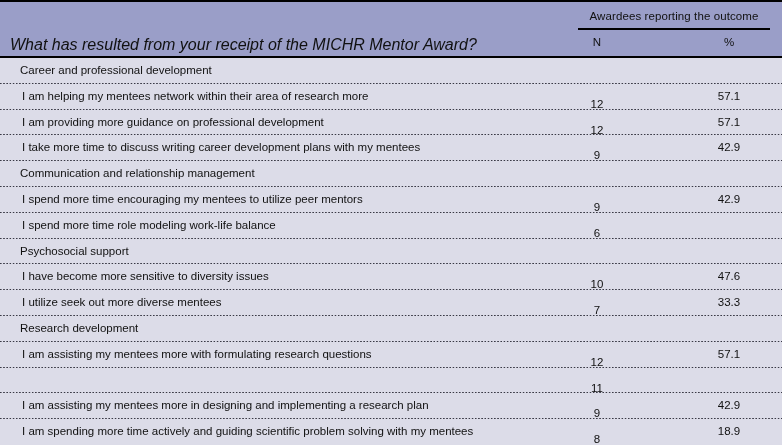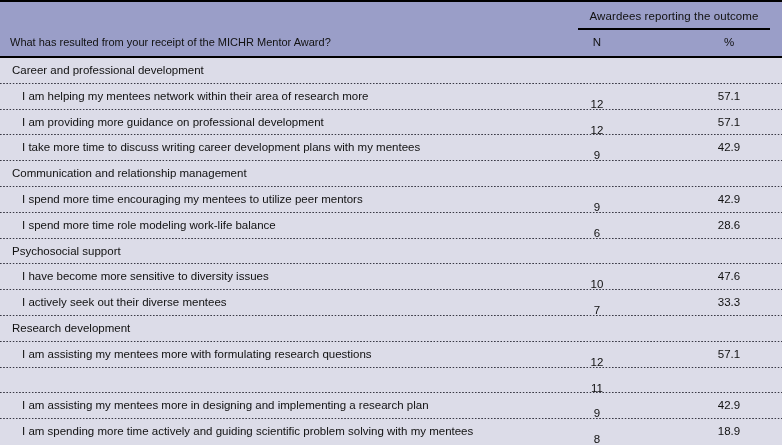--- a/index.html
+++ b/index.html
@@ -51,23 +51,24 @@
     top: 26px;
     width: 192px;
     height: 2px;
     background: #000;
   }
 
   .question-cell {
     position: absolute;
     left: 10px;
     top: 34px;
-    font-size: 11px;
+    font-size: 16px;
     color: #111;
     white-space: nowrap;
+    font-style: italic;
   }
 
   .col-n-head {
     position: absolute;
     left: 566px;
     top: 34px;
     width: 62px;
     text-align: center;
     font-size: 11.5px;
     color: #111;
@@ -110,21 +111,21 @@
     right: 0;
     bottom: 0;
     height: 1px;
     background-image: linear-gradient(to right, #3a3a46 0 1.6px, transparent 1.6px 3.2px);
     background-size: 3.2px 1px;
     background-repeat: repeat-x;
   }
 
   .cell-label {
     position: absolute;
-    left: 12px;
+    left: 20px;
     top: 0;
     height: 25.8px;
     line-height: 25.8px;
     font-size: 11.5px;
     color: #111;
     white-space: nowrap;
   }
 
   .row.item .cell-label {
     left: 22px;
@@ -206,37 +207,36 @@
       </div>
       <div class="row item">
         <div class="cell-label">I spend more time encouraging my mentees to utilize peer mentors</div>
         <div class="cell-n">9</div>
         <div class="cell-pct">42.9</div>
         <div class="rule"></div>
       </div>
       <div class="row item">
         <div class="cell-label">I spend more time role modeling work-life balance</div>
         <div class="cell-n">6</div>
-        <div class="cell-pct">28.6</div>
         <div class="rule"></div>
       </div>
       <div class="row section">
         <div class="cell-label">Psychosocial support</div>
         <div class="cell-n"></div>
         <div class="cell-pct"></div>
         <div class="rule"></div>
       </div>
       <div class="row item">
         <div class="cell-label">I have become more sensitive to diversity issues</div>
         <div class="cell-n">10</div>
         <div class="cell-pct">47.6</div>
         <div class="rule"></div>
       </div>
       <div class="row item">
-        <div class="cell-label">I actively seek out their diverse mentees</div>
+        <div class="cell-label">I utilize seek out more diverse mentees</div>
         <div class="cell-n">7</div>
         <div class="cell-pct">33.3</div>
         <div class="rule"></div>
       </div>
       <div class="row section">
         <div class="cell-label">Research development</div>
         <div class="cell-n"></div>
         <div class="cell-pct"></div>
         <div class="rule"></div>
       </div>

